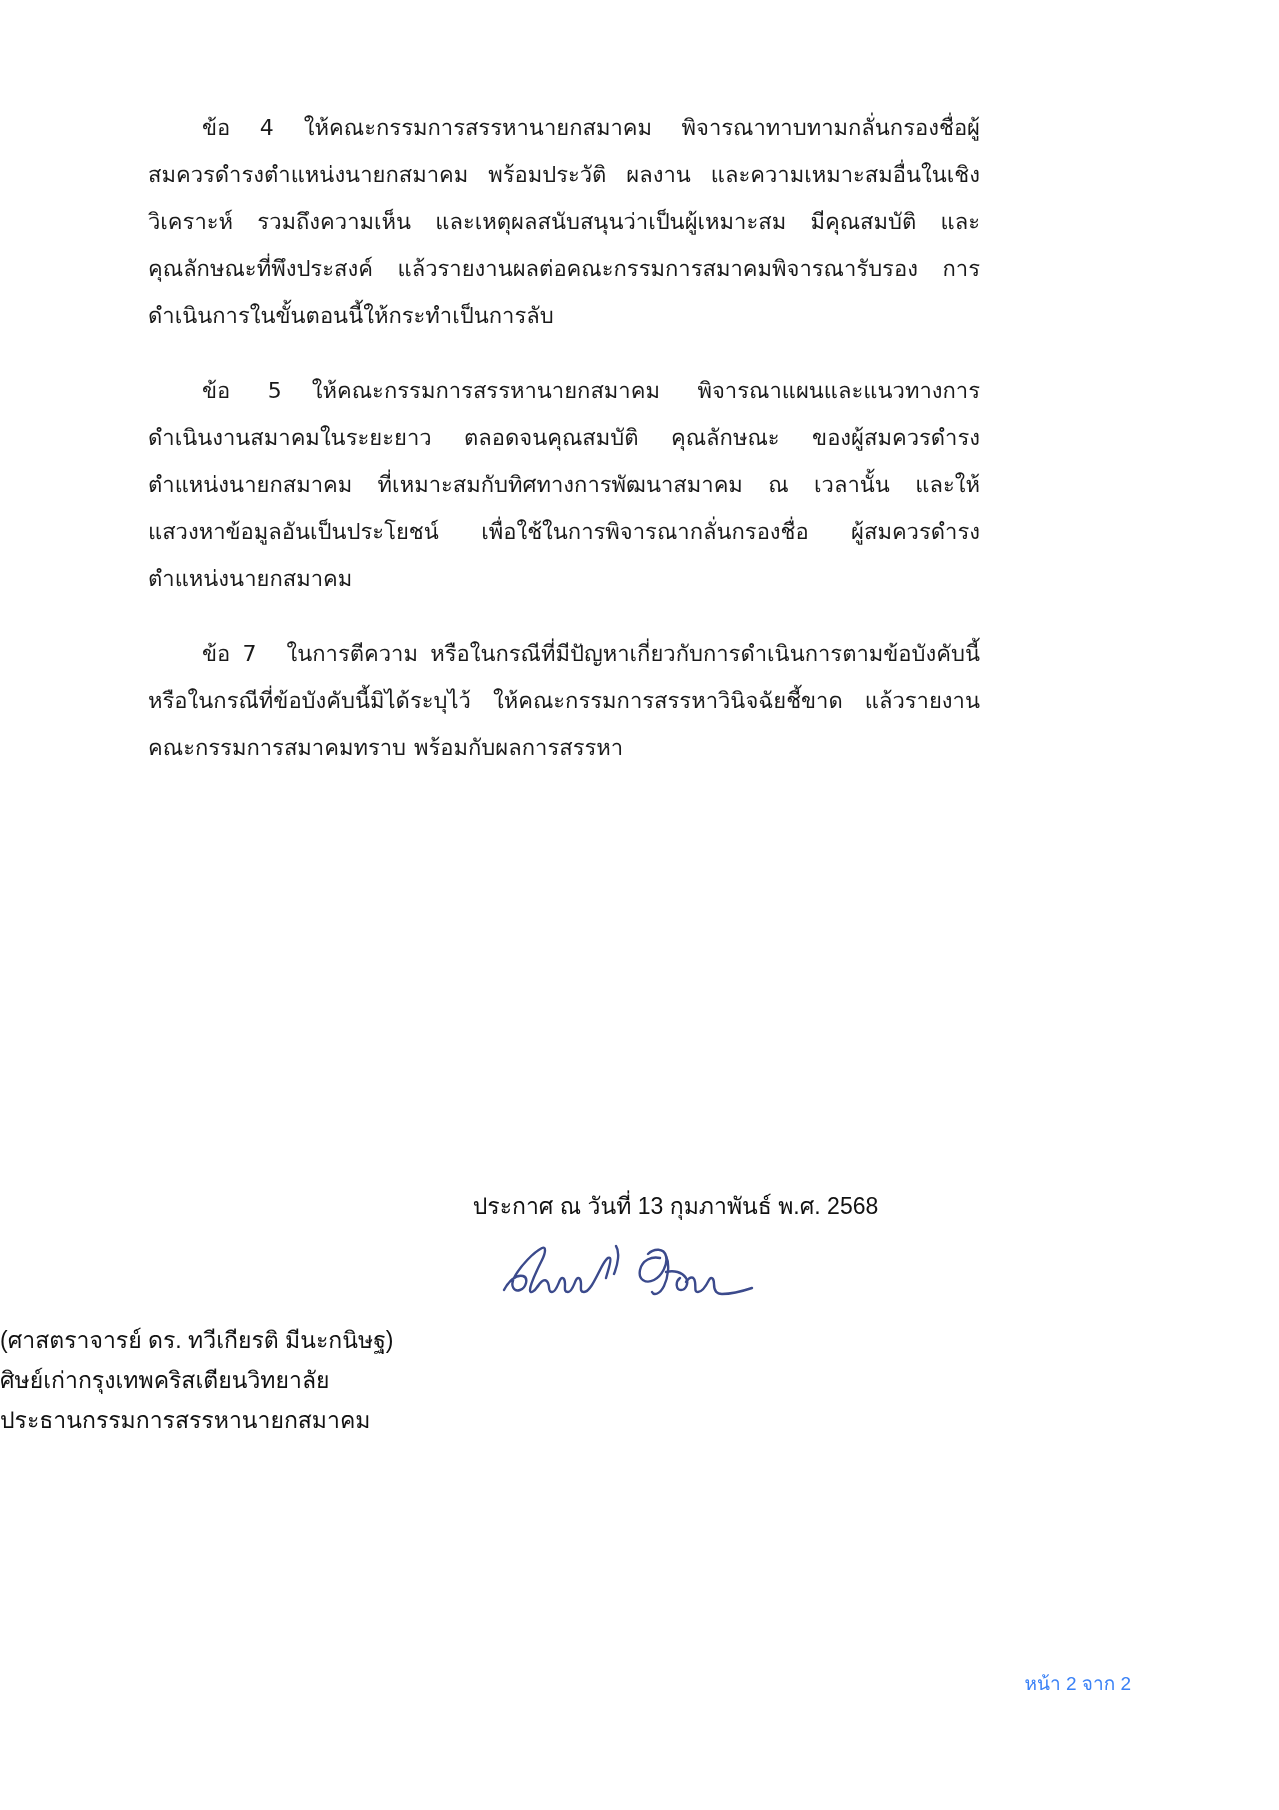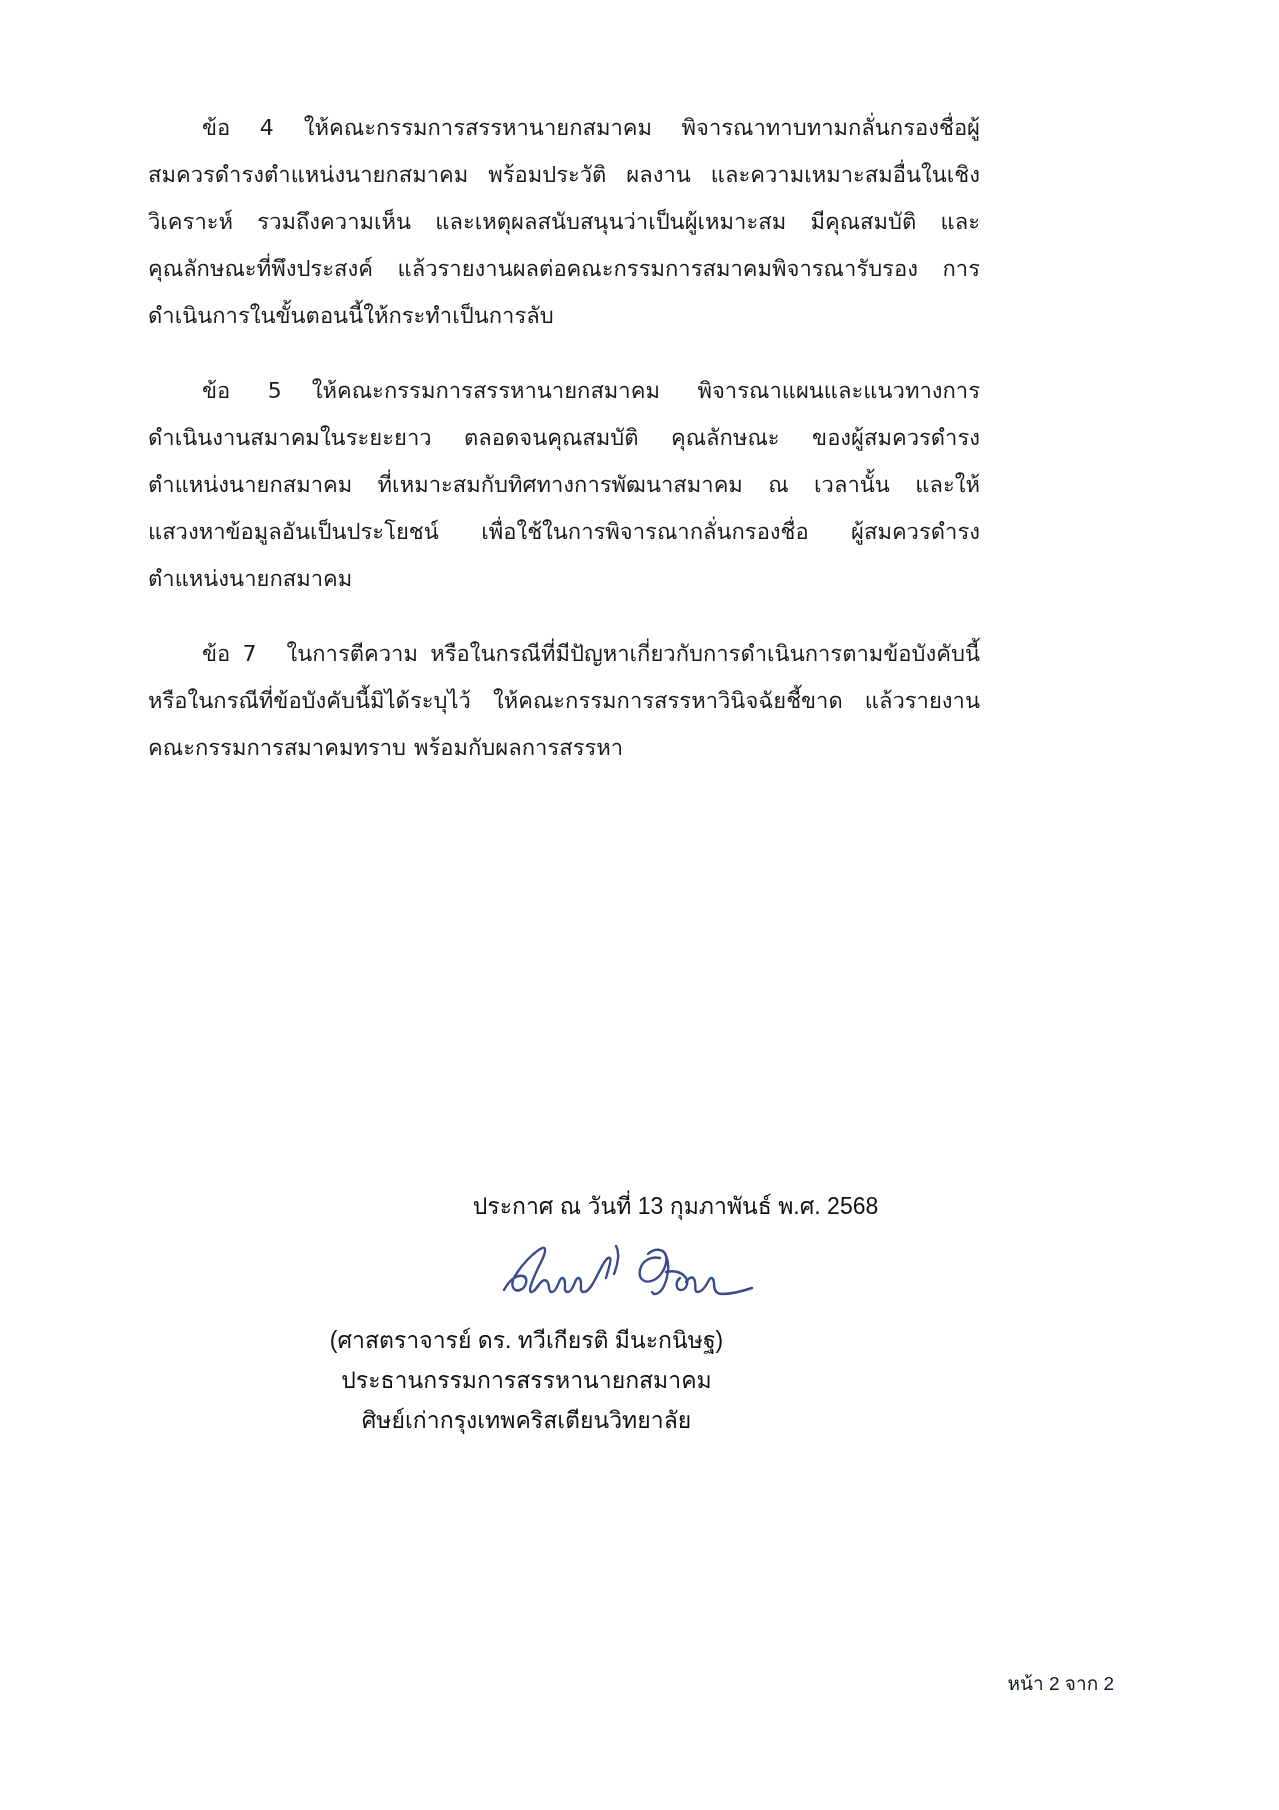--- a/index.html
+++ b/index.html
@@ -75,36 +75,35 @@
   }
   .sig-wrap svg {
     display: block;
     margin: 0 auto;
   }
   .name-block {
     position: absolute;
     left: 0;
     top: 1320px;
     width: 1053px;
-    text-align: center;
   }
   .name-block div {
     font-family: "Liberation Sans", "DejaVu Sans", sans-serif;
     font-size: 23px;
     line-height: 40px;
     color: #111111;
     white-space: nowrap;
   }
   .footer {
     position: absolute;
-    right: 165px;
+    right: 148px;
     bottom: 112px;
     font-family: "Liberation Sans", "DejaVu Sans", sans-serif;
     font-size: 19px;
-    color: #0f172a;
+    color: #3b82f6;
     white-space: nowrap;
     text-align: center;
   }
 </style>
 </head>
 <body>
 
 <div class="page">
 
   <div class="body-area">
@@ -132,21 +131,21 @@
         <path d="M176 18 C180 26, 178 40, 174 48 C170 56, 164 58, 162 54"></path>
         <path d="M176 34 C184 32, 192 34, 196 40 C199 45, 196 52, 191 52 C186 52, 185 44, 190 40"></path>
         <path d="M196 44 C200 38, 204 38, 205 44 C206 50, 204 54, 208 54 C213 54, 217 46, 219 42 C221 38, 224 40, 224 46 C224 52, 226 56, 232 56 C240 56, 250 54, 262 50"></path>
         <path d="M126 8 C130 14, 128 26, 124 36"></path>
       </g>
     </svg>
   </div>
 
   <div class="name-block">
     <div>(ศาสตราจารย์ ดร. ทวีเกียรติ มีนะกนิษฐ)</div>
+    <div>ศิษย์เก่ากรุงเทพคริสเตียนวิทยาลัย</div>
     <div>ประธานกรรมการสรรหานายกสมาคม</div>
-    <div>ศิษย์เก่ากรุงเทพคริสเตียนวิทยาลัย</div>
   </div>
 
   <div class="footer">
     <span>หน้า 2 จาก 2</span>
   </div>
 
 </div>
 
 </body></html>

